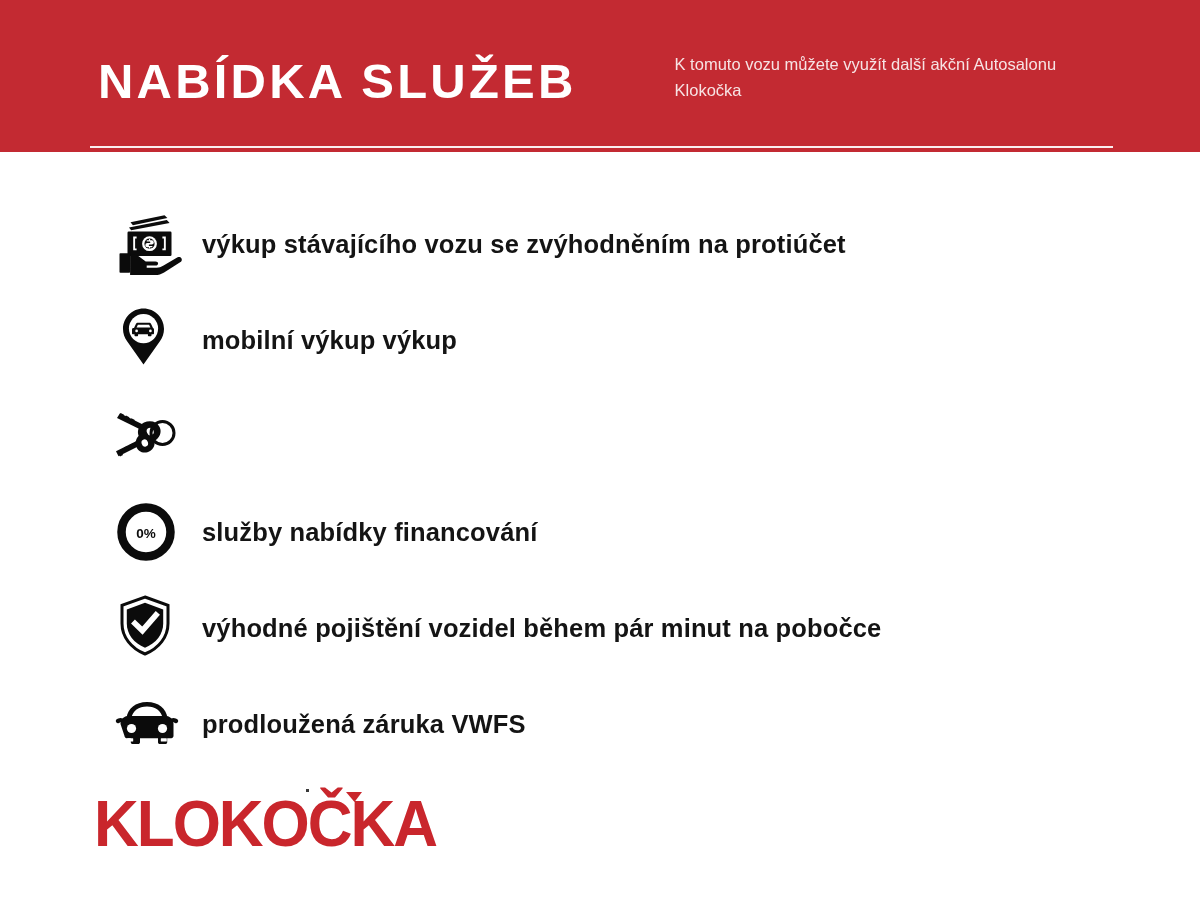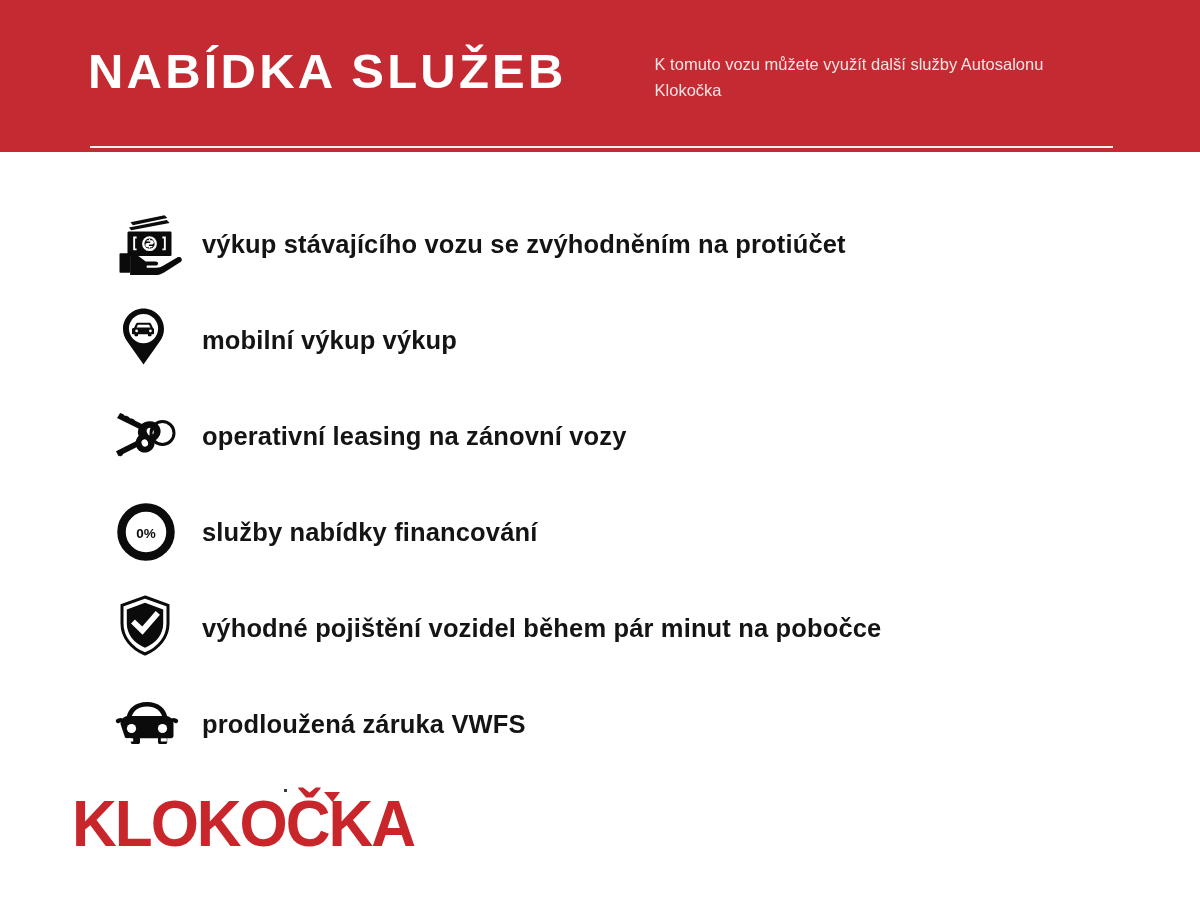--- a/index.html
+++ b/index.html
@@ -43,21 +43,21 @@
     align-items: flex-start;
   }
 
   .header-title {
     color: #ffffff;
     font-size: 49px;
     font-weight: bold;
     letter-spacing: 3.2px;
     line-height: 1.05;
     white-space: nowrap;
-    margin: 0;
+    margin: 10px;
     padding-top: 2px;
   }
 
   .header-subtitle {
     color: #f7e3e4;
     font-size: 16.5px;
     font-weight: normal;
     line-height: 1.55;
     margin: 0;
     margin-left: 88px;
@@ -111,39 +111,39 @@
     color: #141414;
     letter-spacing: 0.15px;
     line-height: 1.2;
     white-space: nowrap;
     margin-left: 12px;
   }
 
   
   .logo-wrap {
     position: absolute;
-    left: 72px;
+    left: 94px;
     top: 786px;
     width: 400px;
     height: 72px;
   }
 
   .logo-wrap svg {
     display: block;
   }
 </style>
 </head>
 <body>
 
 <div class="page">
 
   <div class="header-band">
     <div class="header-inner">
       <h1 class="header-title">NABÍDKA SLUŽEB</h1>
-      <p class="header-subtitle">K tomuto vozu můžete využít další služby Autosalonu Klokočka</p>
+      <p class="header-subtitle">K tomuto vozu můžete využít další akční Autosalonu Klokočka</p>
     </div>
     <div class="header-rule"></div>
   </div>
 
   <div class="services">
 
     <div class="service-row">
       <span class="service-icon">
         <svg width="72" height="72" viewBox="0 0 72 72" fill="none" aria-hidden="true">
           <g fill="#0b0b0b">
@@ -216,21 +216,20 @@
           <g fill="#ffffff">
             <ellipse cx="36.2" cy="31.6" rx="3.4" ry="3.9" transform="rotate(-22 36.2 31.6)"></ellipse>
             <ellipse cx="30.8" cy="43.0" rx="3.2" ry="3.7" transform="rotate(-18 30.8 43.0)"></ellipse>
           </g>
 
           <g stroke="#0b0b0b" stroke-width="3.0" fill="none">
             <circle cx="48.5" cy="33.0" r="11.5"></circle>
           </g>
         </svg>
       </span>
-      <span class="service-label">operativní leasing na zánovní vozy</span>
     </div>
 
     <div class="service-row">
       <span class="service-icon">
         <svg width="72" height="72" viewBox="0 0 72 72" fill="none" aria-hidden="true">
           <circle cx="32" cy="36" r="24.5" fill="none" stroke="#0b0b0b" stroke-width="8.5"></circle>
           <text x="32" y="41.5" text-anchor="middle" font-family="Liberation Sans, sans-serif" font-size="13.5" font-weight="bold" fill="#0b0b0b">0%</text>
         </svg>
       </span>
       <span class="service-label">služby nabídky financování</span>

